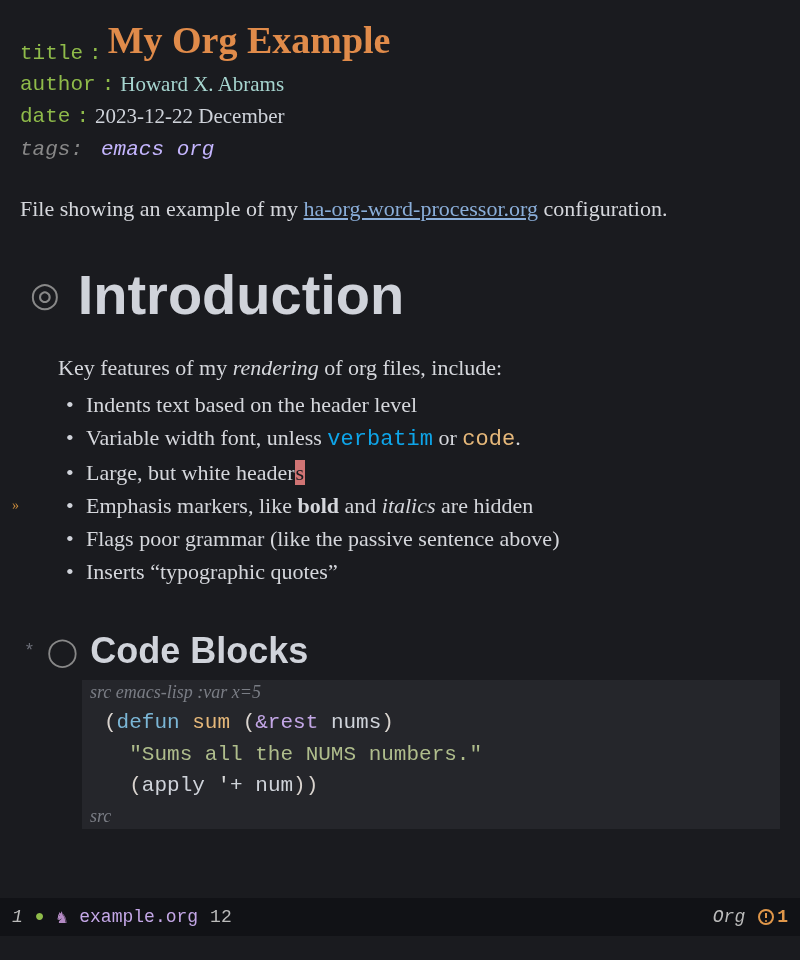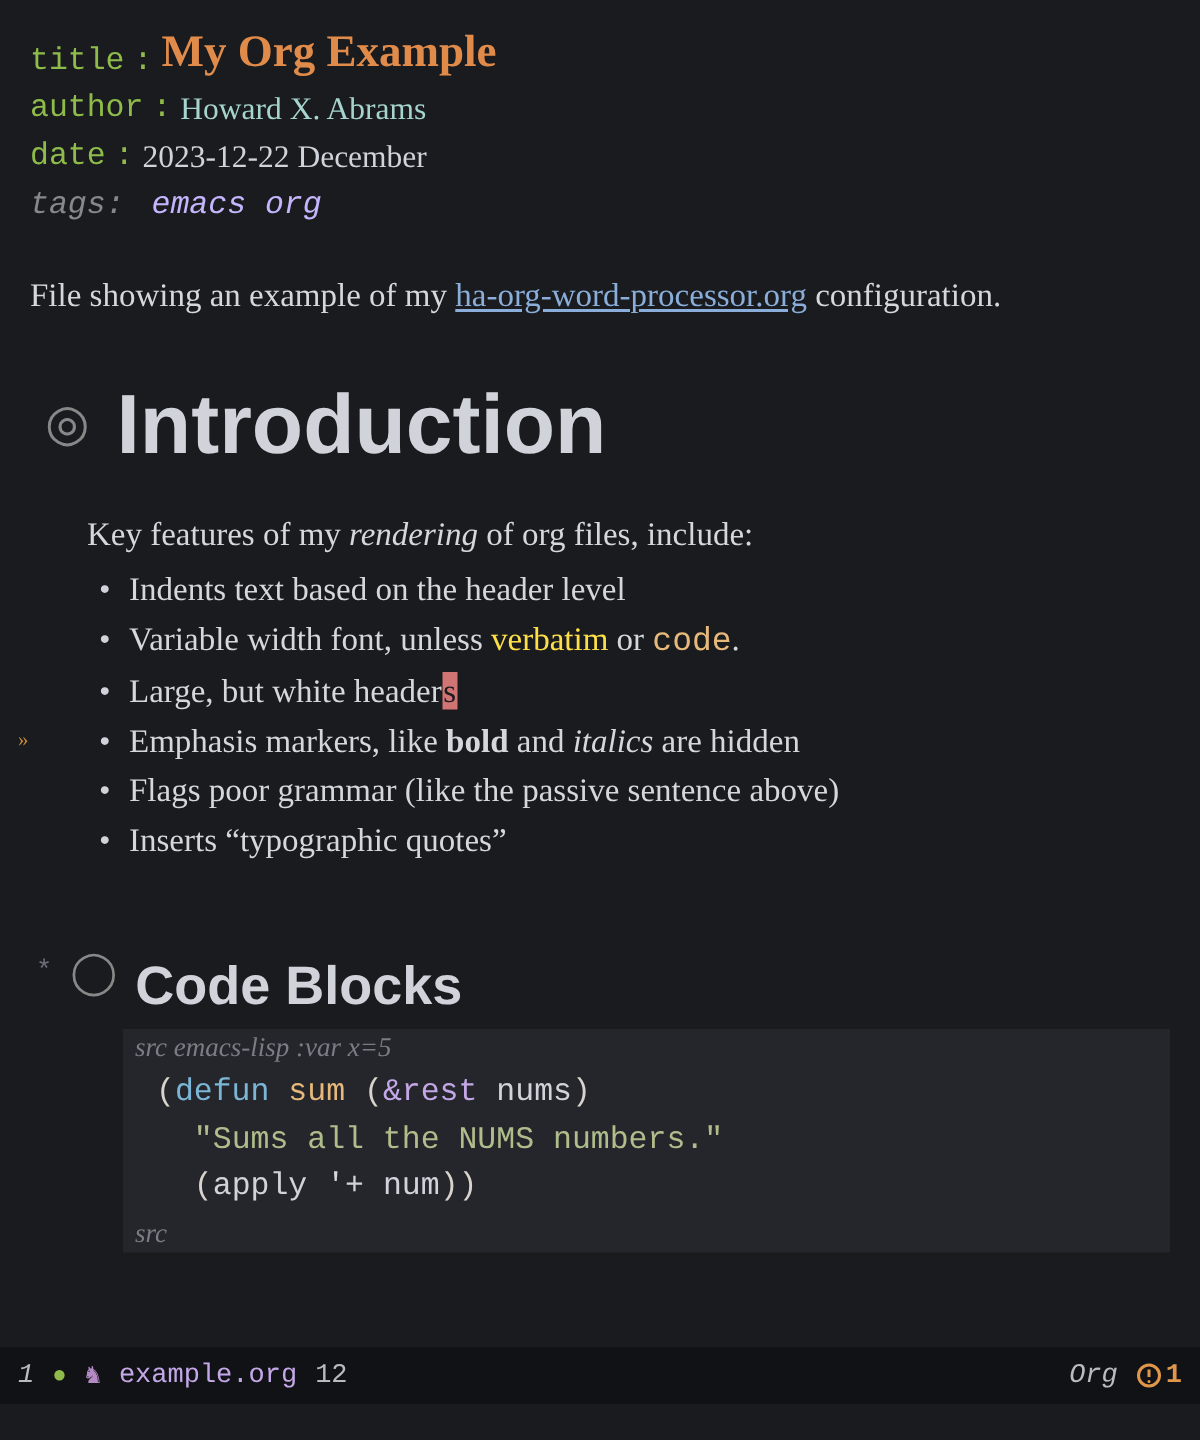--- a/index.html
+++ b/index.html
@@ -26,21 +26,21 @@
       gap: 6px;
     }
     .prolog-key {
       font-family: 'Courier New', monospace;
       color: #8fbb4a;
     }
     .prolog-colon { color: #8fbb4a; font-family: 'Courier New', monospace; }
     .prolog-title {
       color: #e08b4a;
       font-weight: bold;
-      font-size: 30px;
+      font-size: 38px;
     }
     .prolog-author { color: #a6d5cf; }
     .prolog-date { color: #cfd3da; }
     .tags-line { margin-top: 2px; }
     .tags-key { font-style: italic; color: #888; font-family: 'Courier New', monospace;}
     .tags-val { font-style: italic; color: #c4b5fd; font-family: 'Courier New', monospace; margin-left: 12px;}
     .intro-para {
       margin-top: 28px;
       font-size: 22px;
       line-height: 1.4;
@@ -84,22 +84,22 @@
       padding-left: 28px;
       position: relative;
     }
     .bullets li::before {
       content: "•";
       position: absolute;
       left: 8px;
       color: #d0d3da;
     }
     .verbatim {
-      font-family: Liberation Serif, serif;
-      color: #fde047;
+      font-family: Liberation Mono, monospace;
+      color: #0ea5e9;
     }
     .code-inline {
       font-family: 'Courier New', monospace;
       color: #e6b87a;
     }
     .cursor-mark {
       background: #d07474;
       color: #1a1b1f;
       padding: 0 1px;
     }
@@ -126,21 +126,20 @@
     }
     .h2-bullet {
       color: #888;
       font-size: 28px;
     }
     .h2-title {
       font-family: -apple-system, 'Segoe UI', Helvetica, Arial, sans-serif;
       font-weight: 800;
       font-size: 36px;
       color: #d0d3da;
-      margin-top: 18px;
     }
     .h2-body {
       margin-left: 58px;
       margin-top: 8px;
       font-size: 22px;
     }
     .src-block {
       margin-top: 6px;
       background: #25262b;
       padding: 2px 8px 2px 8px;

